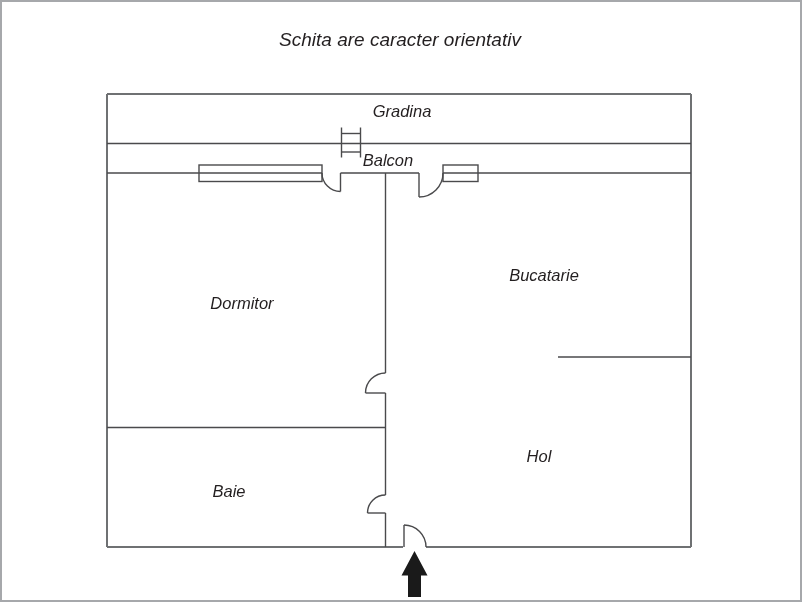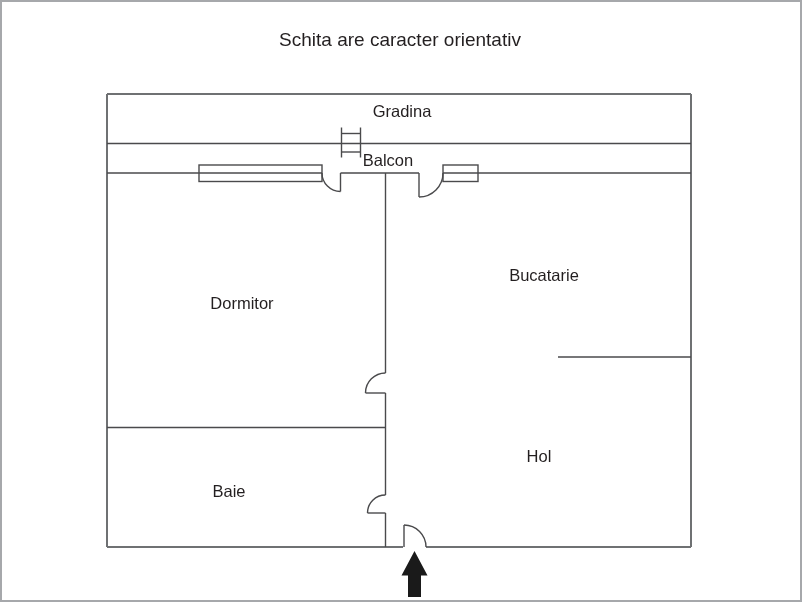--- a/index.html
+++ b/index.html
@@ -8,20 +8,21 @@
     background: #ffffff;
     font-family: "Liberation Sans", sans-serif;
   }
   .canvas {
     position: relative;
     width: 798px;
     height: 598px;
     border: 2px solid var(--canvas_border, #a6a8ab);
     background: var(--background, #ffffff);
     overflow: hidden;
+    font-style: italic;
   }
   svg.plan {
     position: absolute;
     left: -2px;
     top: -2px;
     width: 802px;
     height: 602px;
   }
   svg.plan .ln {
     stroke: var(--line, #4a4a4c);

